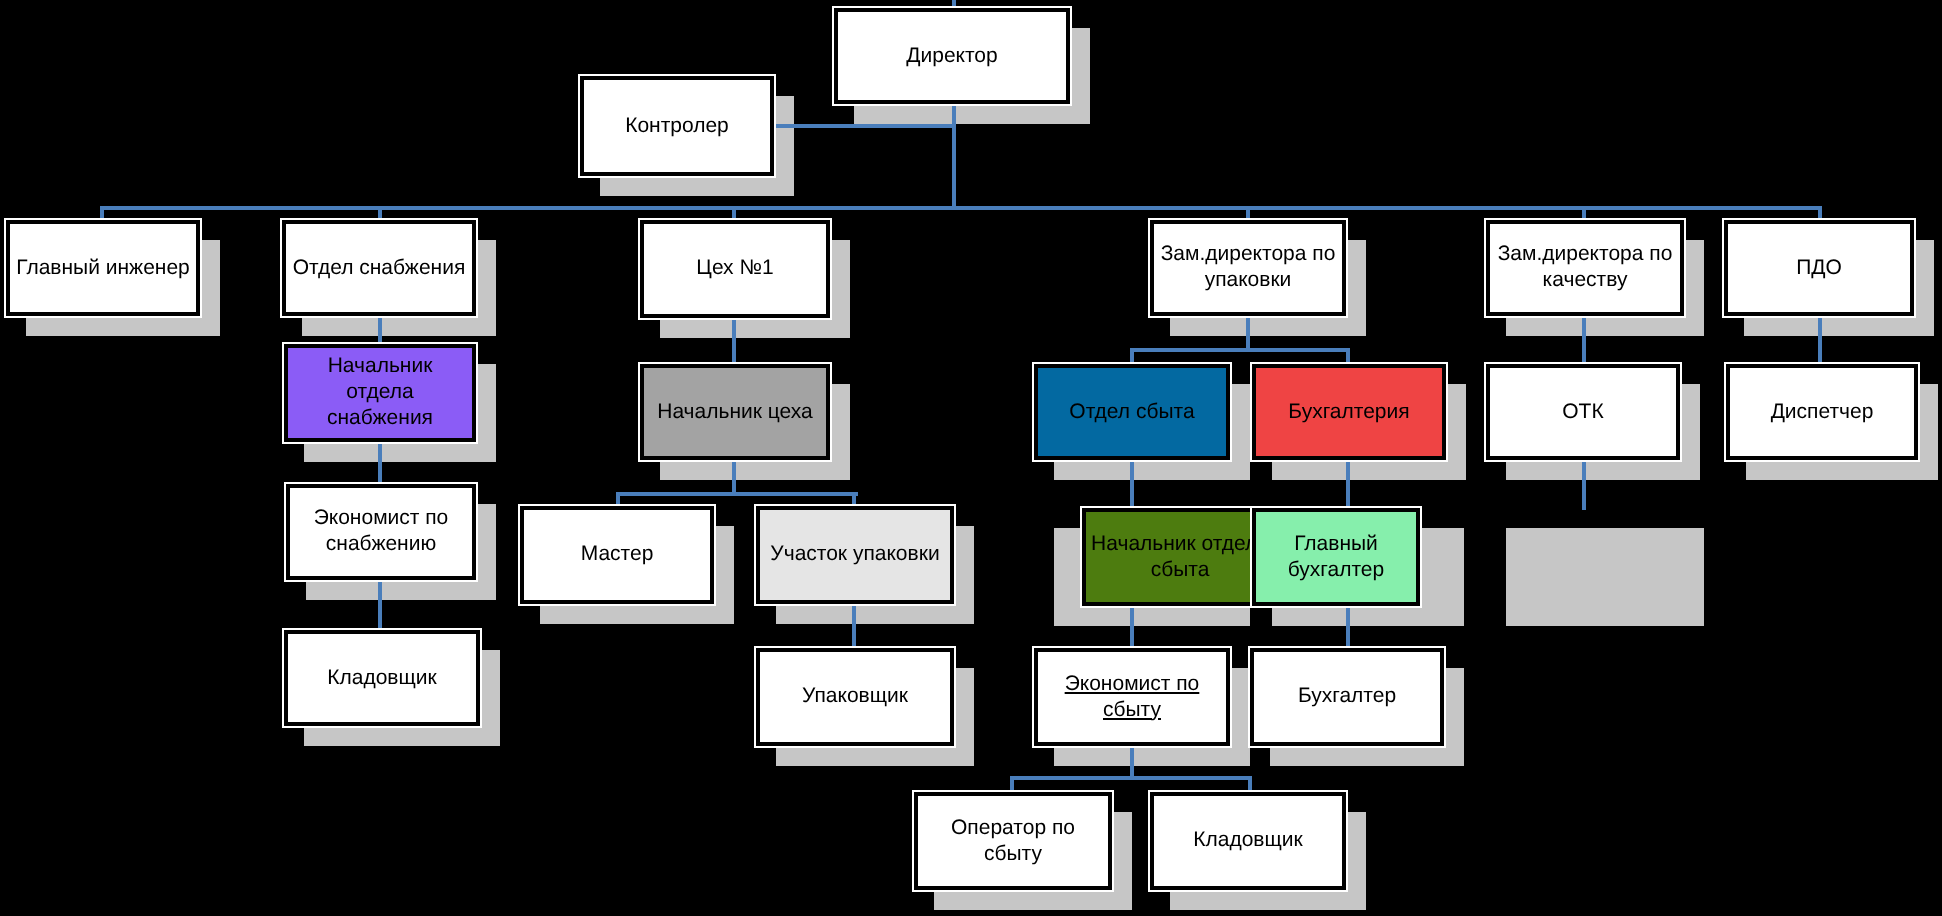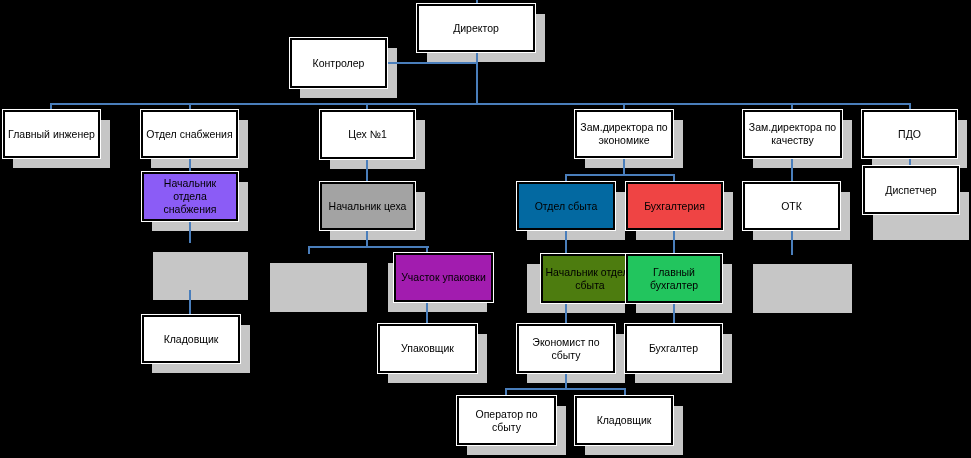--- a/index.html
+++ b/index.html
@@ -79,31 +79,33 @@
     <div class="line" style="left: 505px; top: 389px; width: 2px; height: 8px; background: rgb(74, 126, 187);"></div>
     <div class="line" style="left: 624px; top: 389px; width: 2px; height: 8px; background: rgb(74, 126, 187);"></div>
     <div class="line" style="left: 791px; top: 158px; width: 2px; height: 25px; background: rgb(74, 126, 187);"></div>
     <div class="line" style="left: 791px; top: 230px; width: 2px; height: 25px; background: rgb(74, 126, 187);"></div>
     <div class="line" style="left: 909px; top: 158px; width: 2px; height: 25px; background: rgb(74, 126, 187);"></div>
     <div class="node" style="left: 417px; top: 4px; width: 118px; height: 48px; background: rgb(255, 255, 255); border-color: rgb(0, 0, 0); outline-color: rgb(255, 255, 255); color: rgb(0, 0, 0);">Директор</div>
     <div class="node" style="left: 290px; top: 38px; width: 97px; height: 50px; background: rgb(255, 255, 255); border-color: rgb(0, 0, 0); outline-color: rgb(255, 255, 255); color: rgb(0, 0, 0);">Контролер</div>
     <div class="node" style="left: 3px; top: 110px; width: 97px; height: 48px; background: rgb(255, 255, 255); border-color: rgb(0, 0, 0); outline-color: rgb(255, 255, 255); color: rgb(0, 0, 0);">Главный инженер</div>
     <div class="node" style="left: 141px; top: 110px; width: 97px; height: 48px; background: rgb(255, 255, 255); border-color: rgb(0, 0, 0); outline-color: rgb(255, 255, 255); color: rgb(0, 0, 0);">Отдел снабжения</div>
     <div class="node" style="left: 320px; top: 110px; width: 95px; height: 49px; background: rgb(255, 255, 255); border-color: rgb(0, 0, 0); outline-color: rgb(255, 255, 255); color: rgb(0, 0, 0);">Цех №1</div>
-    <div class="node" style="left: 575px; top: 110px; width: 98px; height: 48px; background: rgb(255, 255, 255); border-color: rgb(0, 0, 0); outline-color: rgb(255, 255, 255); color: rgb(0, 0, 0);">Зам.директора по экономике</div>
+    <div class="node" style="left: 575px; top: 110px; width: 98px; height: 48px; background: rgb(255, 255, 255); border-color: rgb(0, 0, 0); outline-color: rgb(255, 255, 255); color: rgb(0, 0, 0);">Зам.директора по упаковки</div>
     <div class="node" style="left: 743px; top: 110px; width: 99px; height: 48px; background: rgb(255, 255, 255); border-color: rgb(0, 0, 0); outline-color: rgb(255, 255, 255); color: rgb(0, 0, 0);">Зам.директора по качеству</div>
     <div class="node" style="left: 862px; top: 110px; width: 95px; height: 48px; background: rgb(255, 255, 255); border-color: rgb(0, 0, 0); outline-color: rgb(255, 255, 255); color: rgb(0, 0, 0);">ПДО</div>
     <div class="node" style="left: 142px; top: 172px; width: 96px; height: 49px; background: #8b5cf6; border-color: rgb(0, 0, 0); outline-color: rgb(255, 255, 255); color: rgb(0, 0, 0);">Начальник отдела снабжения</div>
     <div class="node" style="left: 320px; top: 182px; width: 95px; height: 48px; background: #a3a3a3; border-color: rgb(0, 0, 0); outline-color: rgb(255, 255, 255); color: rgb(0, 0, 0);">Начальник цеха</div>
     <div class="node" style="left: 517px; top: 182px; width: 98px; height: 48px; background: #0369a1; border-color: rgb(0, 0, 0); outline-color: rgb(255, 255, 255); color: rgb(0, 0, 0);">Отдел сбыта</div>
     <div class="node" style="left: 626px; top: 182px; width: 97px; height: 48px; background: #ef4444; border-color: rgb(0, 0, 0); outline-color: rgb(255, 255, 255); color: rgb(0, 0, 0);">Бухгалтерия</div>
     <div class="node" style="left: 743px; top: 182px; width: 97px; height: 48px; background: rgb(255, 255, 255); border-color: rgb(0, 0, 0); outline-color: rgb(255, 255, 255); color: rgb(0, 0, 0);">ОТК</div>
-    <div class="node" style="left: 863px; top: 166px; width: 96px; height: 48px; background: rgb(255, 255, 255); border-color: rgb(0, 0, 0); outline-color: rgb(255, 255, 255); color: rgb(0, 0, 0);">Диспетчер</div>
-    <div class="node" style="left: 394px; top: 253px; width: 99px; height: 49px; background: #a21caf; border-color: rgb(0, 0, 0); outline-color: rgb(255, 255, 255); color: rgb(0, 0, 0);">Участок упаковки</div>
+    <div class="node" style="left: 863px; top: 182px; width: 96px; height: 48px; background: rgb(255, 255, 255); border-color: rgb(0, 0, 0); outline-color: rgb(255, 255, 255); color: rgb(0, 0, 0);">Диспетчер</div>
+    <div class="node" style="left: 143px; top: 242px; width: 95px; height: 48px; background: rgb(255, 255, 255); border-color: rgb(0, 0, 0); outline-color: rgb(255, 255, 255); color: rgb(0, 0, 0);">Экономист по снабжению</div>
+    <div class="node" style="left: 260px; top: 253px; width: 97px; height: 49px; background: rgb(255, 255, 255); border-color: rgb(0, 0, 0); outline-color: rgb(255, 255, 255); color: rgb(0, 0, 0);">Мастер</div>
+    <div class="node" style="left: 378px; top: 253px; width: 99px; height: 49px; background: #e5e5e5; border-color: rgb(0, 0, 0); outline-color: rgb(255, 255, 255); color: rgb(0, 0, 0);">Участок упаковки</div>
     <div class="node" style="left: 517px; top: 254px; width: 98px; height: 49px; background: #4d7c0f; border-color: rgb(0, 0, 0); outline-color: rgb(255, 255, 255); color: rgb(0, 0, 0); margin-left: 24px;">Начальник отдела сбыта</div>
-    <div class="node" style="left: 626px; top: 254px; width: 96px; height: 49px; background: #22c55e; border-color: rgb(0, 0, 0); outline-color: rgb(255, 255, 255); color: rgb(0, 0, 0); text-align: center;">Главный бухгалтер</div>
+    <div class="node" style="left: 626px; top: 254px; width: 84px; height: 49px; background: #86efac; border-color: rgb(0, 0, 0); outline-color: rgb(255, 255, 255); color: rgb(0, 0, 0); text-align: center;">Главный бухгалтер</div>
     <div class="node" style="left: 142px; top: 315px; width: 98px; height: 48px; background: rgb(255, 255, 255); border-color: rgb(0, 0, 0); outline-color: rgb(255, 255, 255); color: rgb(0, 0, 0);">Кладовщик</div>
     <div class="node" style="left: 378px; top: 324px; width: 99px; height: 49px; background: rgb(255, 255, 255); border-color: rgb(0, 0, 0); outline-color: rgb(255, 255, 255); color: rgb(0, 0, 0);">Упаковщик</div>
-    <div class="node" style="left: 517px; top: 324px; width: 98px; height: 49px; background: rgb(255, 255, 255); border-color: rgb(0, 0, 0); outline-color: rgb(255, 255, 255); color: rgb(0, 0, 0);">Экономист по сбыту</div>
+    <div class="node" style="left: 517px; top: 324px; width: 98px; height: 49px; background: rgb(255, 255, 255); border-color: rgb(0, 0, 0); outline-color: rgb(255, 255, 255); color: rgb(0, 0, 0); text-decoration: underline;">Экономист по сбыту</div>
     <div class="node" style="left: 625px; top: 324px; width: 97px; height: 49px; background: rgb(255, 255, 255); border-color: rgb(0, 0, 0); outline-color: rgb(255, 255, 255); color: rgb(0, 0, 0);">Бухгалтер</div>
     <div class="node" style="left: 457px; top: 396px; width: 99px; height: 49px; background: rgb(255, 255, 255); border-color: rgb(0, 0, 0); outline-color: rgb(255, 255, 255); color: rgb(0, 0, 0);">Оператор по сбыту</div>
     <div class="node" style="left: 575px; top: 396px; width: 98px; height: 49px; background: rgb(255, 255, 255); border-color: rgb(0, 0, 0); outline-color: rgb(255, 255, 255); color: rgb(0, 0, 0);">Кладовщик</div>
   </div>
 
 </body></html>

